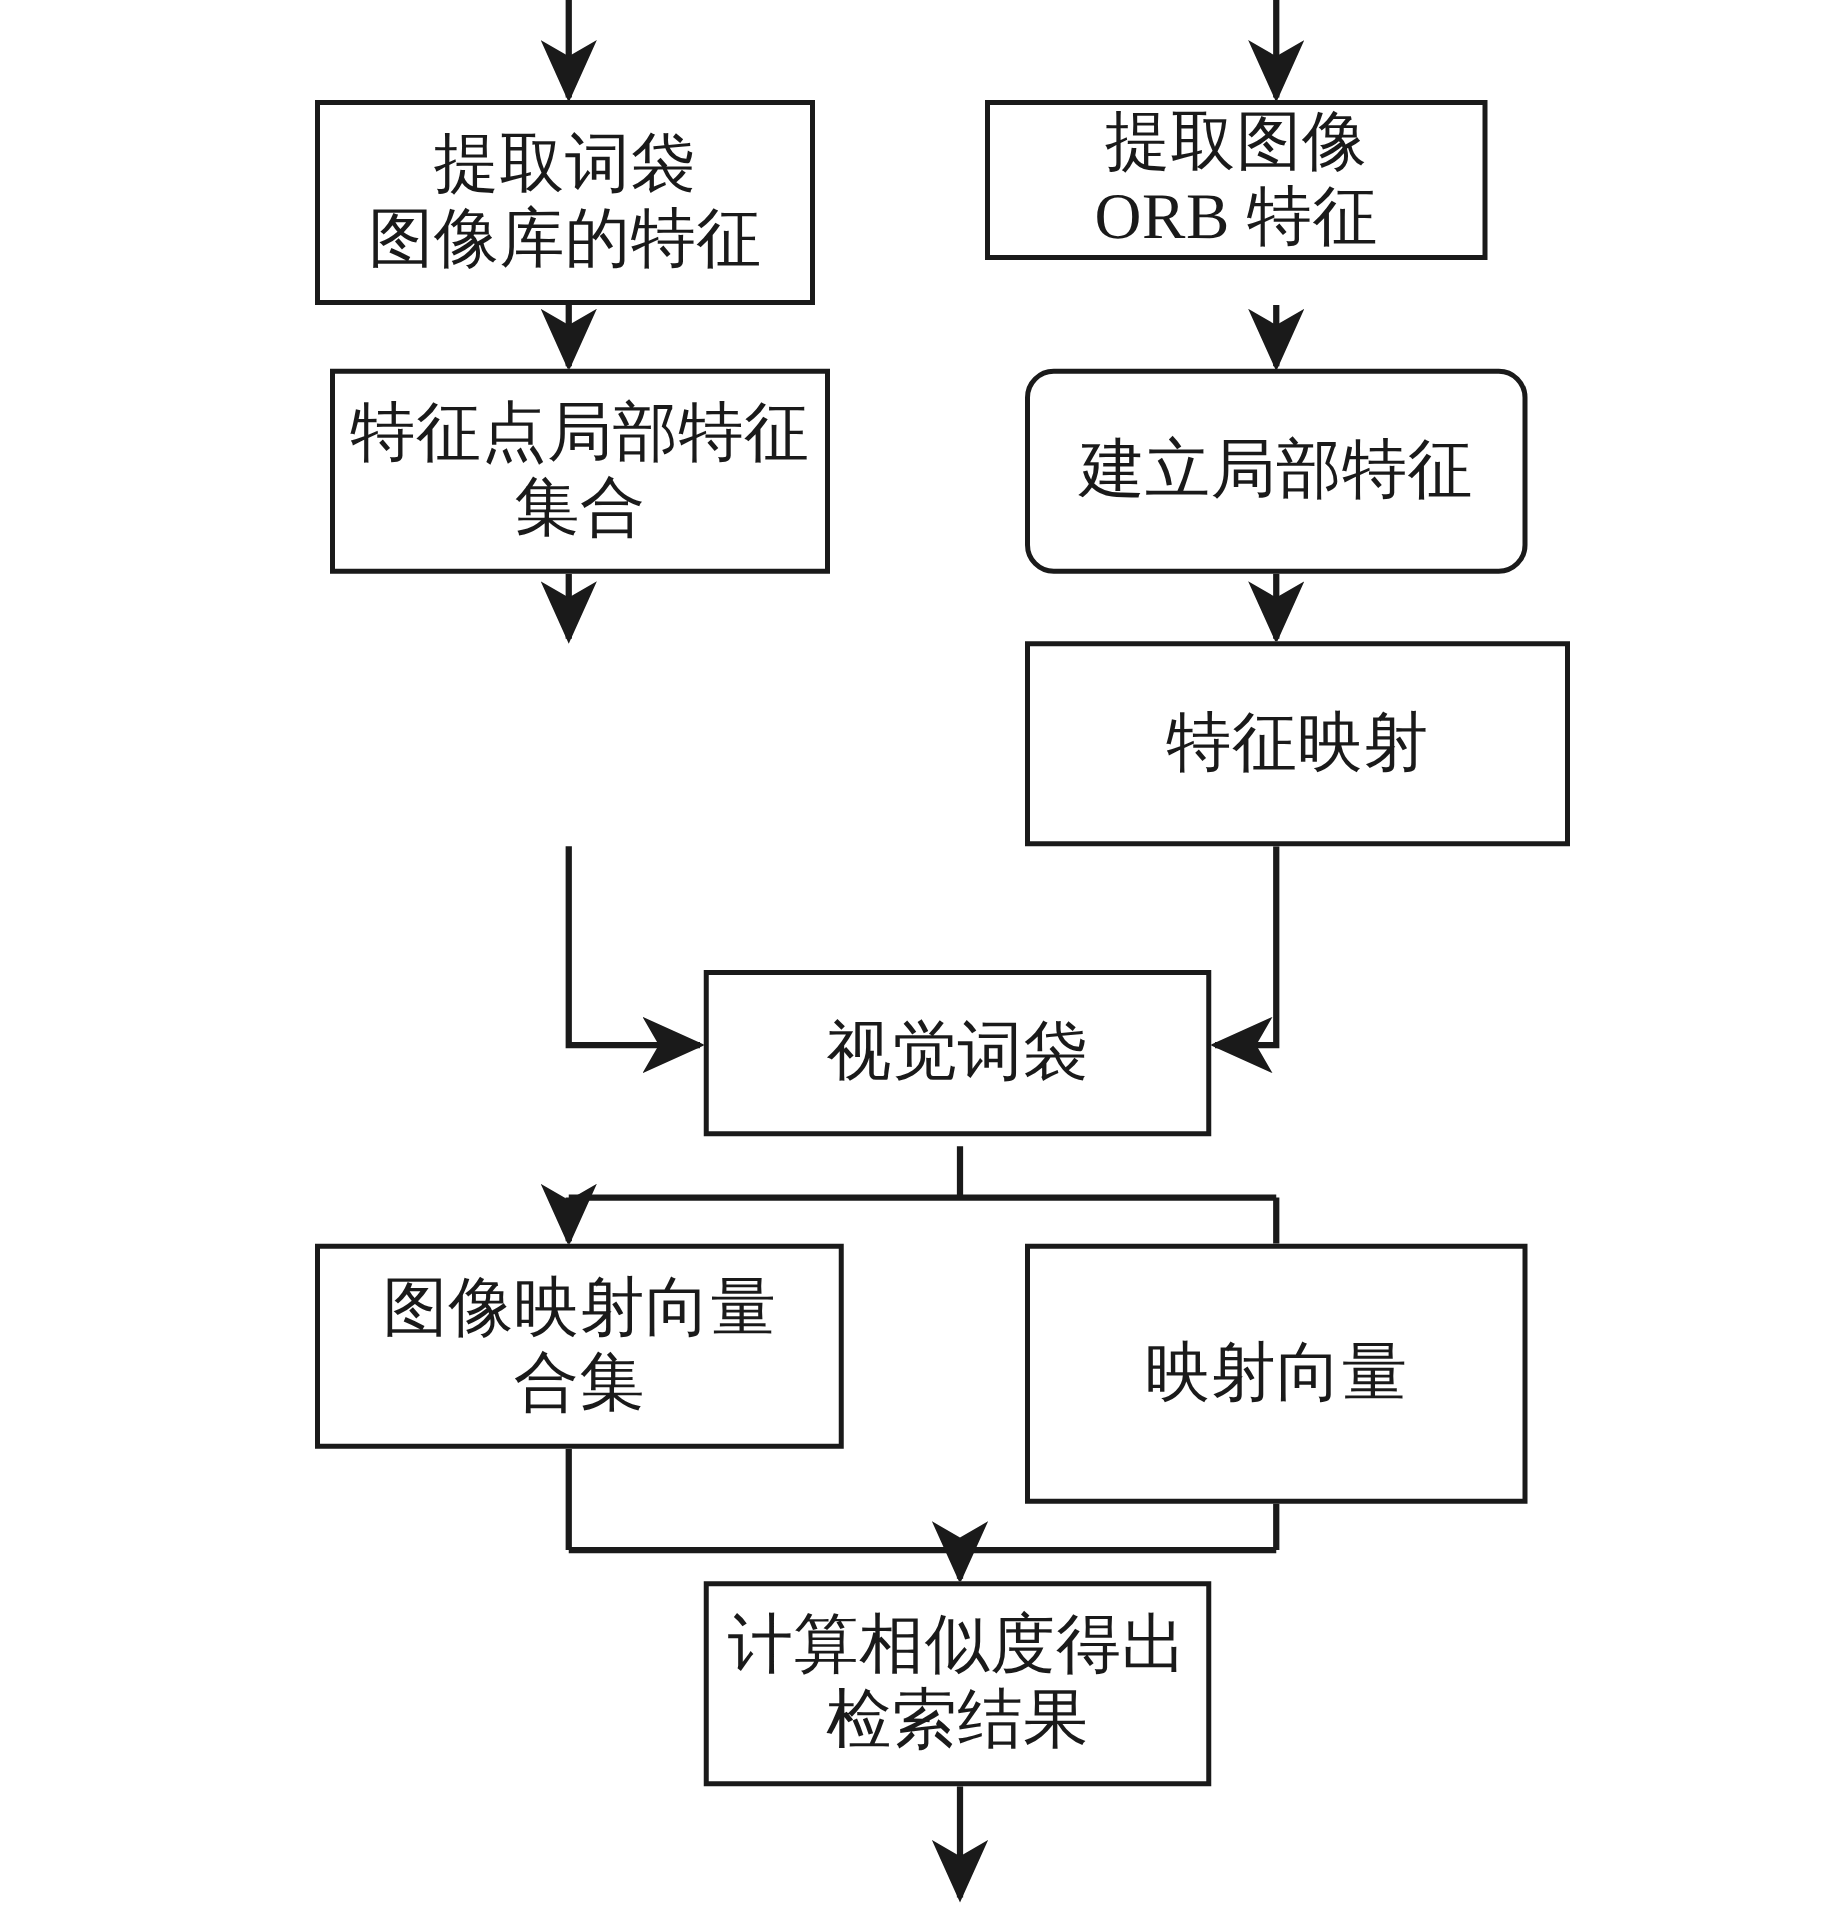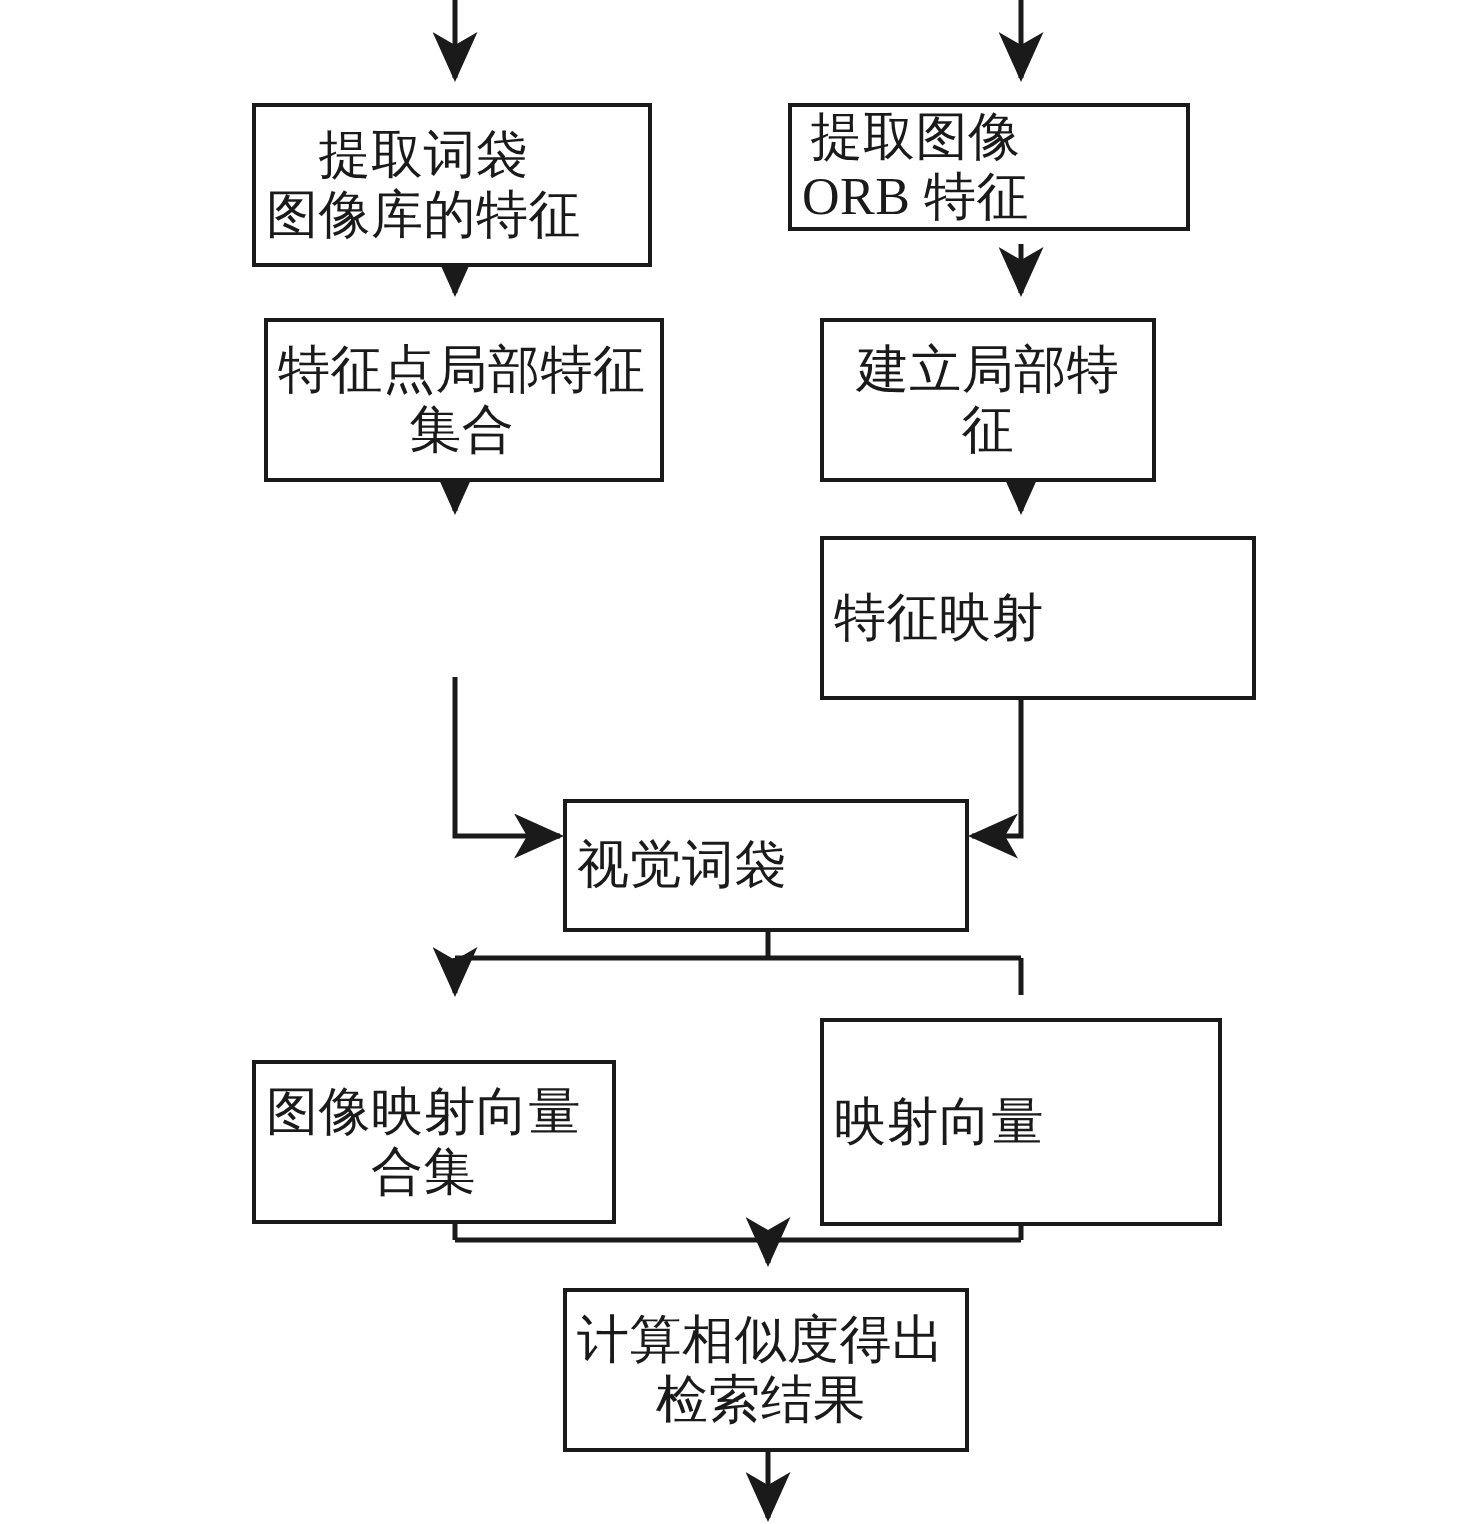--- a/index.html
+++ b/index.html
@@ -27,40 +27,40 @@
     width: 1476px;
     height: 1524px;
   }
   .node {
     position: absolute;
     box-sizing: border-box;
     border: 4px solid #1a1a1a;
     background: #ffffff;
     display: flex;
     align-items: center;
+    justify-content: center;
     text-align: center;
     z-index: 2;
-    margin-top: 23px;
   }
   .node-label {
     font-size: 52px;
     line-height: 1.16;
     letter-spacing: 0.5px;
     white-space: pre-line;
     padding: 0 10px;
   }
   
   .n-extract-bow      { left: 252px;  top: 80px;   width: 400px; height: 164px; }
   .n-extract-orb      { left: 788px;  top: 80px;   width: 402px; height: 128px; }
   .n-local-feat-set   { left: 264px;  top: 295px;  width: 400px; height: 164px; }
-  .n-build-local-feat { left: 820px;  top: 295px;  width: 336px; height: 164px; }
+  .n-build-local-feat { left: 820px;  top: 295px;  width: 402px; height: 164px; border-radius: 23px; }
   .n-kmeans           { left: 252px;  top: 513px;  width: 400px; height: 164px; }
   .n-feature-map      { left: 820px;  top: 513px;  width: 436px; height: 164px; }
   .n-visual-bow       { left: 563px;  top: 776px;  width: 406px; height: 133px; }
-  .n-img-map-vec      { left: 252px;  top: 1037px;  width: 364px; height: 164px; font-family: Liberation Serif, serif; }
+  .n-img-map-vec      { left: 252px;  top: 995px;  width: 423px; height: 164px; font-family: Liberation Serif, serif; }
   .n-map-vec          { left: 820px;  top: 995px;  width: 402px; height: 208px; }
   .n-similarity       { left: 563px;  top: 1265px; width: 406px; height: 164px; }
 </style>
 </head>
 <body>
 
 <div id="diagram">
 
   <svg id="edges" viewBox="0 0 1476 1524" width="1476" height="1524" xmlns="http://www.w3.org/2000/svg">
     <defs>

